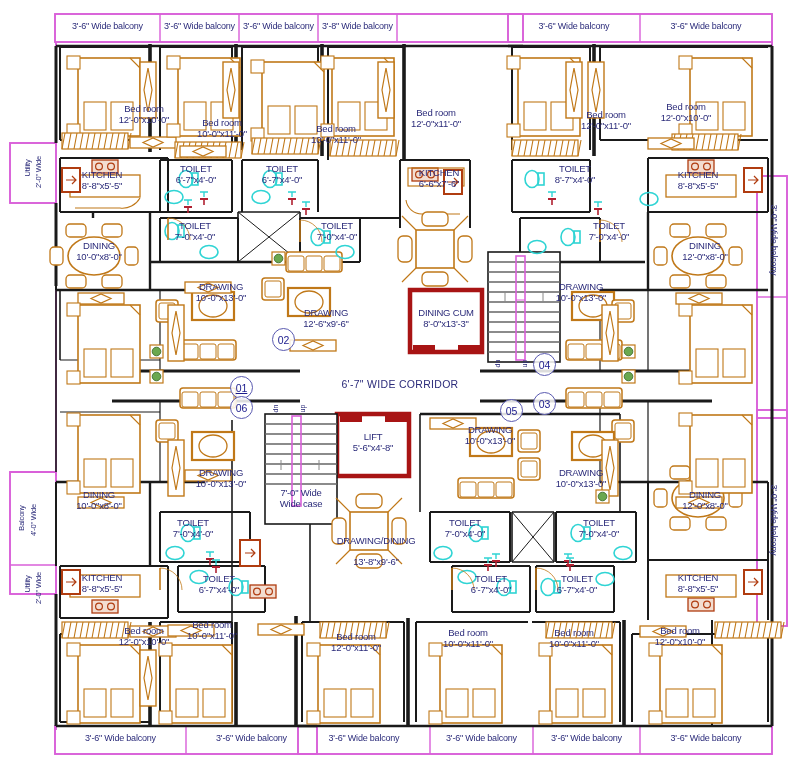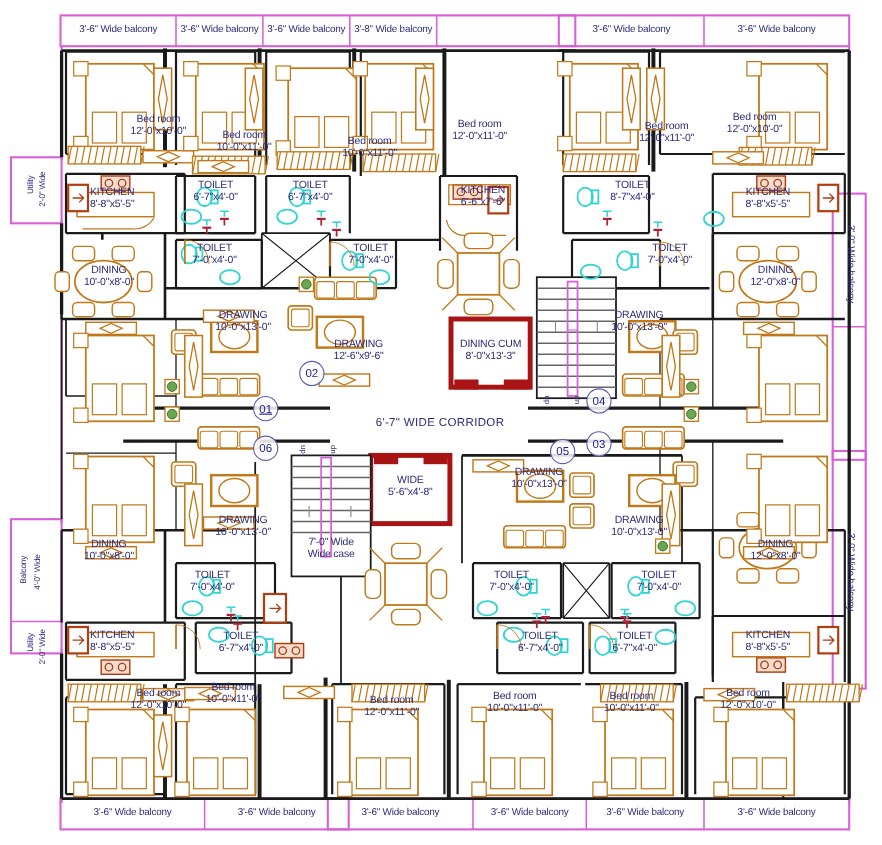--- a/index.html
+++ b/index.html
@@ -609,27 +609,32 @@
   </div>
   <div class="lbl room" style="left:438px;top:425px;width:104px;">
     <span class="caps">DRAWING</span><br>
     <span>10'-0"x13'-0"</span>
   </div>
   <div class="lbl room" style="left:262px;top:308px;width:128px;">
     <span class="caps">DRAWING</span><br>
     <span>12'-6"x9'-6"</span>
   </div>
 
+  <div class="lbl room" style="left:318px;top:536px;width:116px;">
+    <span class="caps">DRAWING/DINING</span><br>
+    <span class="caps"></span><br>
+    <span>13'-8"x9'-6"</span>
+  </div>
 
   <div class="lbl lift" style="left:412px;top:308px;width:68px;">
     <span>DINING CUM</span><br>
     <span>8'-0"x13'-3"</span>
   </div>
   <div class="lbl lift" style="left:339px;top:432px;width:68px;">
-    <span>WIDE</span><br>
+    <span>LIFT</span><br>
     <span>5'-6"x4'-8"</span>
   </div>
 
   <div class="lbl room" style="left:262px;top:488px;width:78px;">
     <span>7'-0"  Wide</span><br>
     <span>Wide case</span>
   </div>
 
   <div class="lbl corridor" style="left:300px;top:379px;width:200px;">6'-7" WIDE CORRIDOR</div>
 
@@ -651,21 +656,21 @@
   </div>
   <div class="lbl room" style="left:528px;top:628px;width:92px;">
     <span>Bed room</span><br>
     <span>10'-0"x11'-0"</span>
   </div>
   <div class="lbl room" style="left:632px;top:626px;width:96px;">
     <span>Bed room</span><br>
     <span>12'-0"x10'-0"</span>
   </div>
 
-  <div class="unitnum" style="left:230px;top:360px;text-decoration:underline;">01</div>
+  <div class="unitnum" style="left:230px;top:376px;text-decoration:underline;">01</div>
   <div class="unitnum" style="left:272px;top:328px;">02</div>
   <div class="unitnum" style="left:230px;top:396px;">06</div>
   <div class="unitnum" style="left:533px;top:353px;">04</div>
   <div class="unitnum" style="left:533px;top:392px;">03</div>
   <div class="unitnum" style="left:500px;top:399px;">05</div>
 
   <div class="arrowlbl" style="left:494px;top:360px;">dn</div>
   <div class="arrowlbl" style="left:521px;top:360px;">up</div>
   <div class="arrowlbl" style="left:272px;top:405px;">dn</div>
   <div class="arrowlbl" style="left:299px;top:405px;">up</div>

